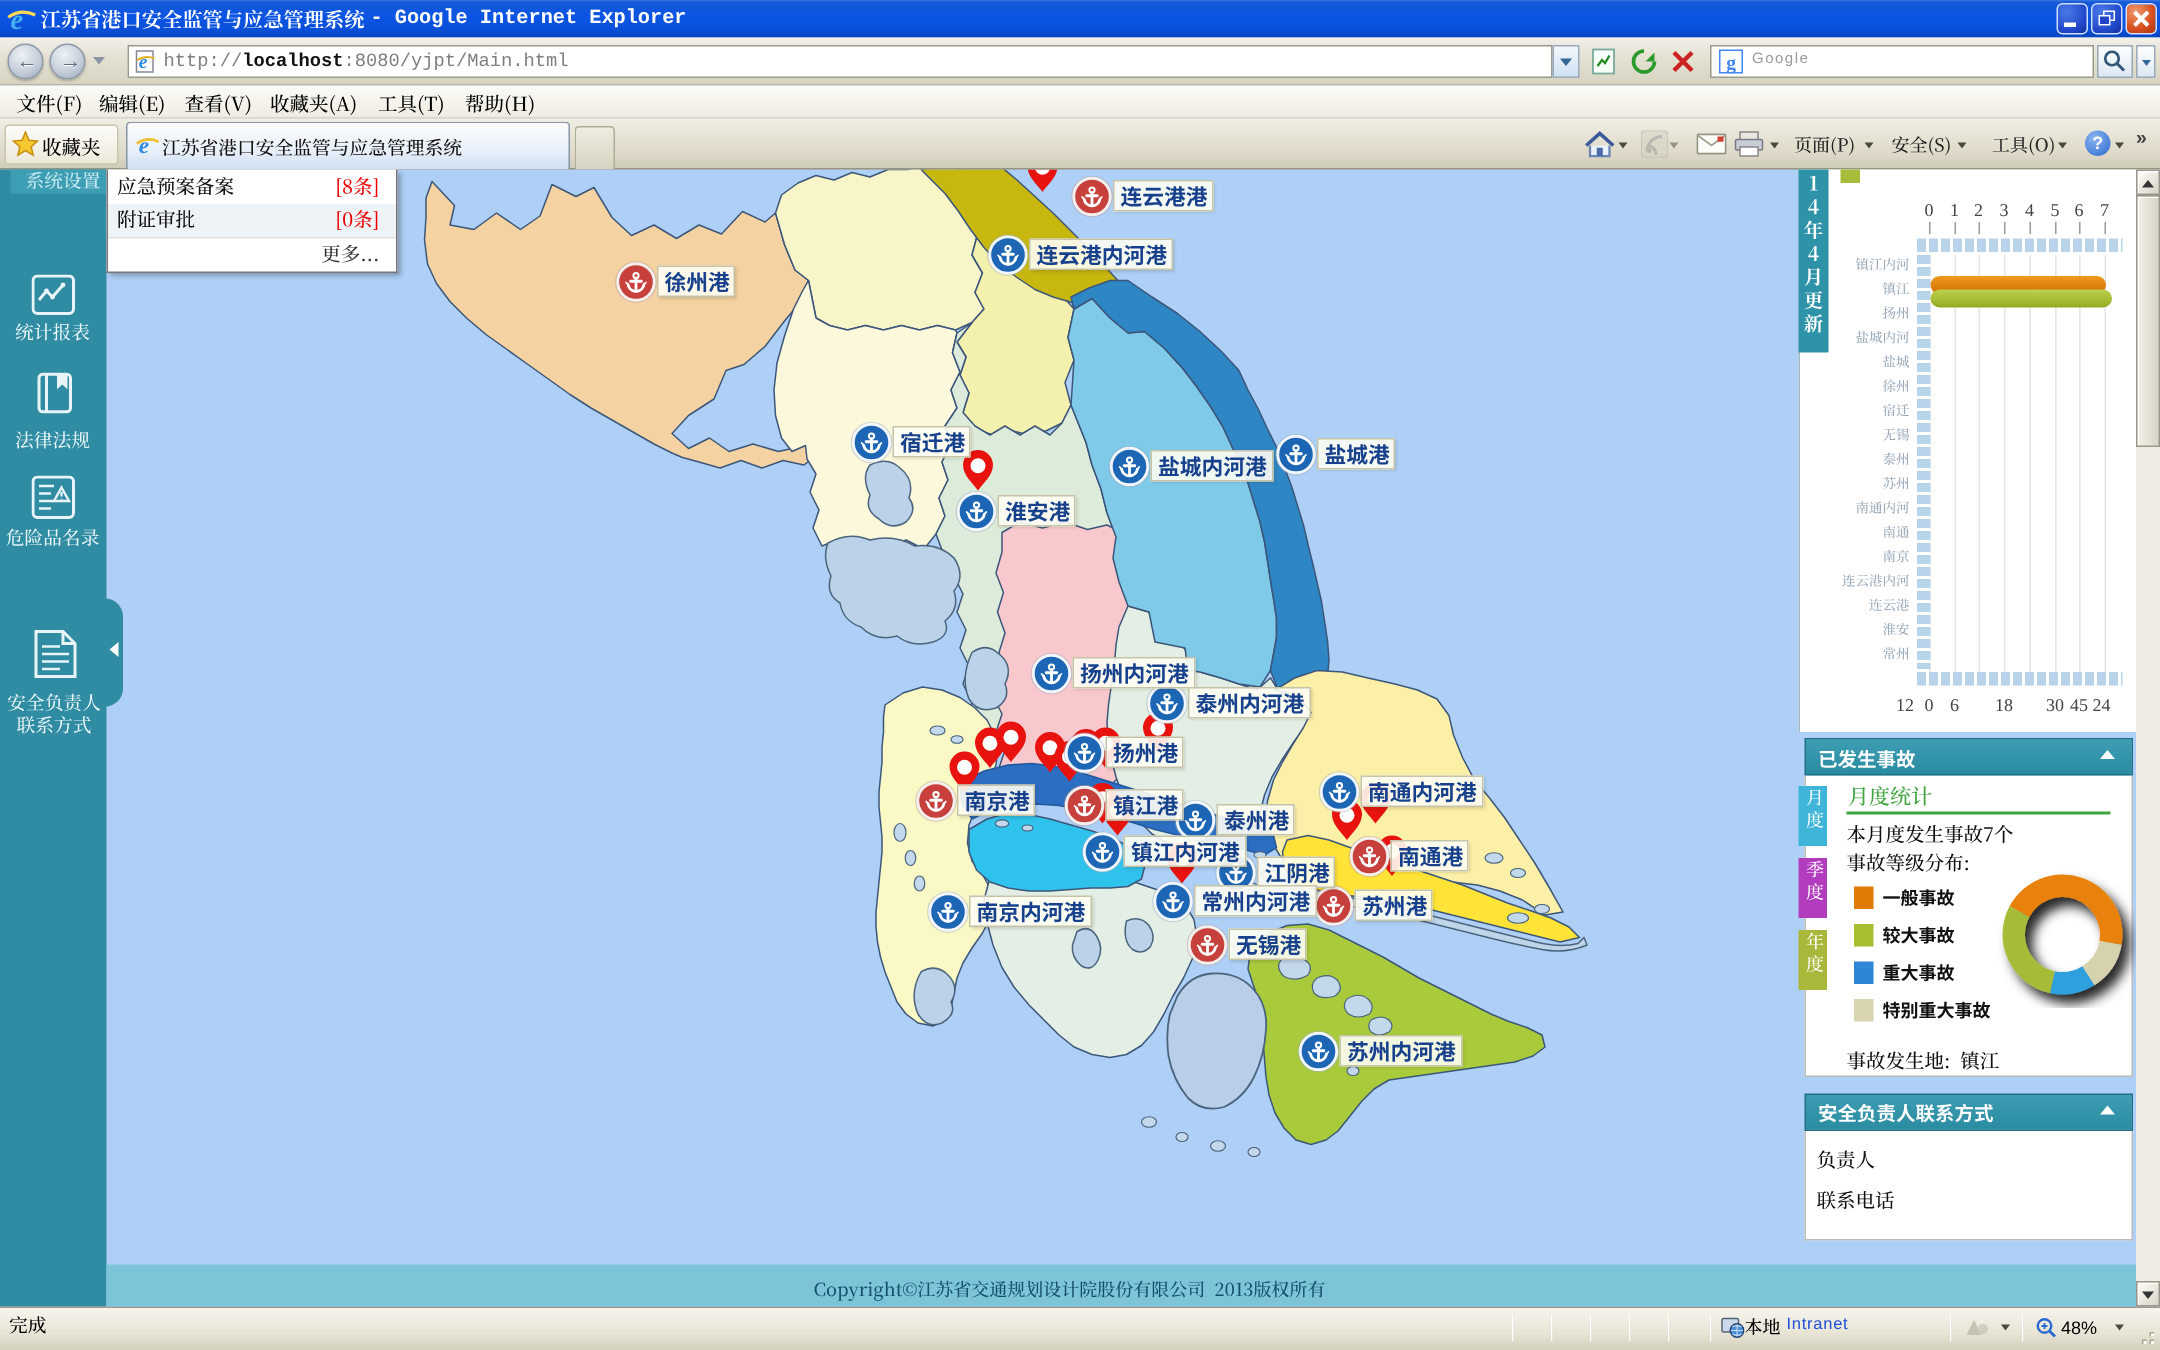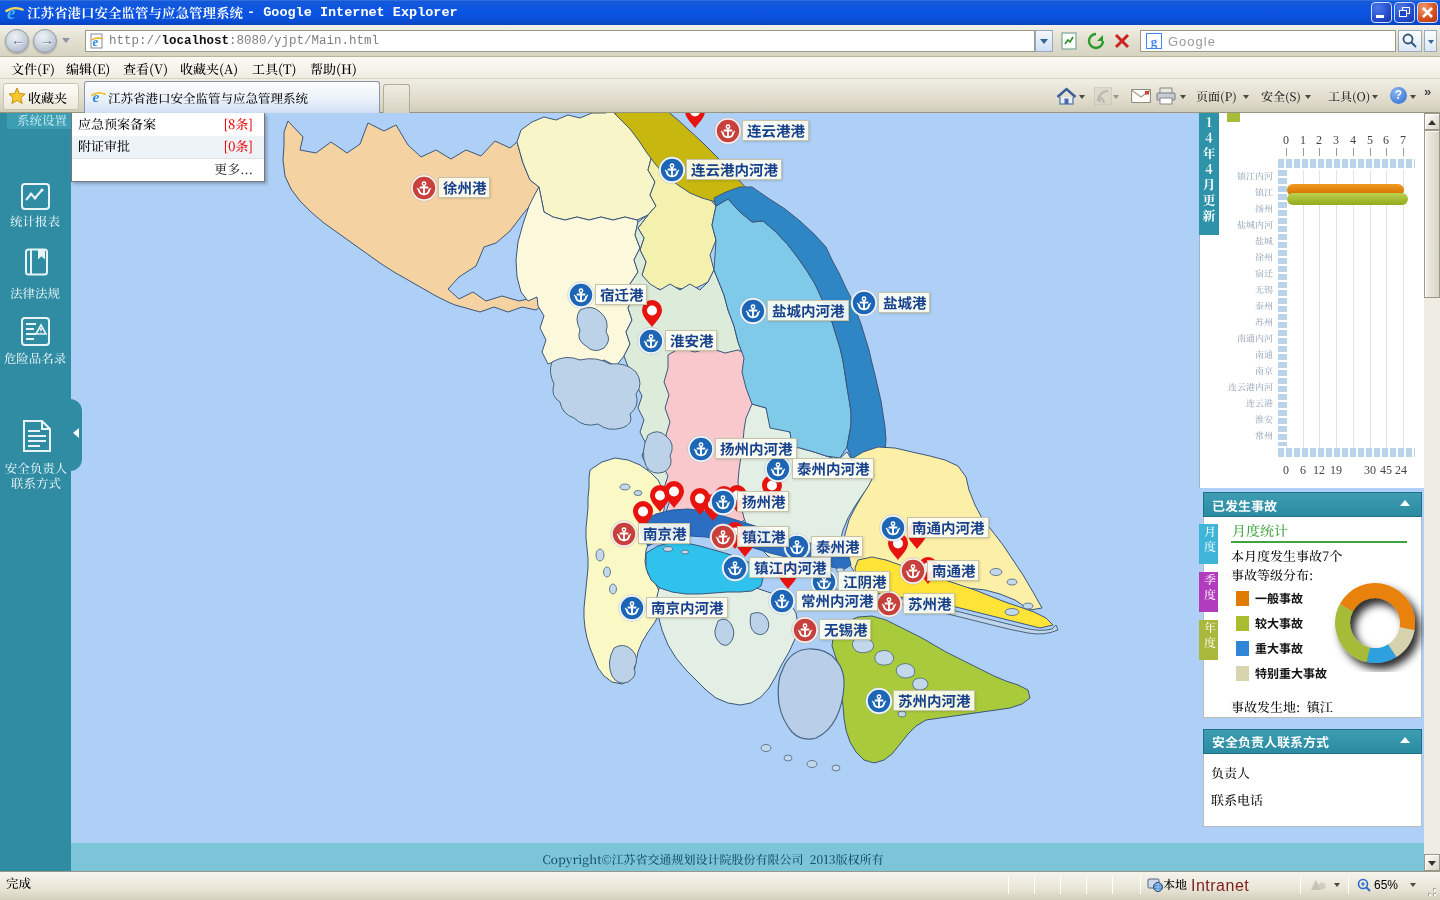--- a/index.html
+++ b/index.html
@@ -247,21 +247,21 @@
       <path d="M10,3 a7,7 0 1 0 7,7" fill="none" stroke="#2a9a2a" stroke-width="2.4"></path>
       <path d="M17,4 l0,6 -6,0z" fill="#2a9a2a"></path>
     </svg>
 <svg class="abs" style="left:1112px;top:31px" width="20" height="20" viewBox="0 0 20 20">
       <path d="M4,4 L16,16 M16,4 L4,16" stroke="#cc2222" stroke-width="3"></path>
     </svg>
 <div class="abs" id="search"></div>
 <div class="abs" style="left:1146px;top:33px;width:16px;height:16px;background:#fff;border:1px solid #4285f4">
       <div style="font-family:'Liberation Serif';font-size:13px;color:#4285f4;text-align:center;line-height:15px;font-weight:bold">g</div>
     </div>
-<div class="abs" style="left:1168px;top:34px;font-size:13px;color:#9a9a9a;letter-spacing:1px">Google</div>
+<div class="abs" style="left:1168px;top:34px;font-size:10px;color:#9a9a9a;letter-spacing:1px">Google</div>
 <div class="abs" id="sbtn"><svg width="22" height="20" viewBox="0 0 22 20">
         <circle cx="9" cy="8" r="4.5" fill="none" stroke="#357" stroke-width="1.8"></circle>
         <path d="M12.5,11.5 L17,16" stroke="#357" stroke-width="2"></path>
       </svg></div>
 <div class="abs" id="sdrop">
       <div style="margin:9px auto 0 3px;width:0;height:0;border-left:3.5px solid transparent;border-right:3.5px solid transparent;border-top:4px solid #369"></div>
     </div>
 
 <div class="abs" id="menubar"></div>
 
@@ -385,22 +385,22 @@
     <div class="tick" style="left:1370px"></div>
     <div class="axnum" style="left:1360px;top:133px">5</div>
     <div class="gridv" style="left:1386px"></div>
     <div class="tick" style="left:1386px"></div>
     <div class="axnum" style="left:1376px;top:133px">6</div>
     <div class="gridv" style="left:1403px"></div>
     <div class="tick" style="left:1403px"></div>
     <div class="axnum" style="left:1393px;top:133px">7</div>
     <div class="axnum" style="left:1276px;top:463px">0</div>
     <div class="axnum" style="left:1293px;top:463px">6</div>
-    <div class="axnum" style="left:1309px;top:463px">12</div>
-    <div class="axnum" style="left:1326px;top:463px">19</div>
+    <div class="axnum" style="left:1260px;top:463px">12</div>
+    <div class="axnum" style="left:1326px;top:463px">18</div>
     <div class="axnum" style="left:1391px;top:463px">24</div>
     <div class="axnum" style="left:1360px;top:463px">30</div>
     <div class="axnum" style="left:1376px;top:463px">45</div>
     <div class="chk" style="left:1278px;top:159px;width:137px;height:9px;z-index:21"></div>
     <div class="chk" style="left:1278px;top:448px;width:137px;height:9px;z-index:21"></div>
     <div class="chkv" style="left:1278px;top:170px;width:9px;height:276px;z-index:21"></div>
     <div class="abs" style="left:1287px;top:184px;width:117px;height:12px;border-radius:6px;background:linear-gradient(#f09a20,#d06c00);z-index:22"></div>
     <div class="abs" style="left:1287px;top:193px;width:121px;height:12px;border-radius:6px;background:linear-gradient(#bcd24e,#94aa1e);z-index:22"></div>
 
 <div class="phead" style="top:492px"></div>
@@ -445,34 +445,34 @@
     <div class="stsep" style="left:1034px"></div>
     <div class="stsep" style="left:1060px"></div>
     <div class="stsep" style="left:1086px"></div>
     <div class="stsep" style="left:1112px"></div>
     <div class="stsep" style="left:1140px"></div>
 <svg class="abs" style="left:1147px;top:877px" width="16" height="16" viewBox="0 0 16 16">
       <rect x="1" y="2" width="11" height="9" rx="1" fill="#cdd8ea" stroke="#567"></rect>
       <circle cx="11" cy="10" r="4.5" fill="#4a90d8" stroke="#247"></circle>
       <path d="M7,10 h8 M11,6 v8 M8,7.5 q3,-1.5 6,0 M8,12.5 q3,1.5 6,0" stroke="#cde" stroke-width=".7" fill="none"></path>
     </svg>
-<div class="abs" style="left:1191px;top:877px;font-size:16px;color:#7f1d1d;letter-spacing:.5px">Intranet</div>
+<div class="abs" style="left:1191px;top:877px;font-size:11px;color:#1d4ed8;letter-spacing:.5px">Intranet</div>
 <div class="stsep" style="left:1300px"></div>
 <svg class="abs" style="left:1310px;top:878px" width="16" height="13" viewBox="0 0 16 13" opacity=".7">
       <path d="M1,12 L6,2 L11,12 Z" fill="#b8b4a4"></path>
       <circle cx="12" cy="8" r="3.5" fill="#c8c4b4"></circle>
     </svg>
 <div class="ddv" style="left:1334px;top:883px"></div>
 <div class="stsep" style="left:1348px"></div>
 <svg class="abs" style="left:1356px;top:877px" width="16" height="16" viewBox="0 0 16 16">
       <circle cx="7" cy="7" r="4.5" fill="none" stroke="#2a6ad0" stroke-width="1.6"></circle>
       <path d="M10.5,10.5 L14,14" stroke="#2a6ad0" stroke-width="2"></path>
       <path d="M5,7 h4 M7,5 v4" stroke="#2a6ad0" stroke-width="1.2"></path>
     </svg>
-<div class="abs" style="left:1374px;top:878px;font-size:12px;color:#000">65%</div>
+<div class="abs" style="left:1374px;top:878px;font-size:12px;color:#000">48%</div>
 <div class="ddv" style="left:1410px;top:883px"></div>
 <svg class="abs" style="left:1424px;top:884px" width="14" height="14">
       <g fill="#aaa692">
         <rect x="9" y="9" width="3" height="3"></rect>
         <rect x="4" y="9" width="3" height="3"></rect>
         <rect x="9" y="4" width="3" height="3"></rect>
       </g>
       <g fill="#fff">
         <rect x="10" y="10" width="2" height="2"></rect>
         <rect x="5" y="10" width="2" height="2"></rect>

